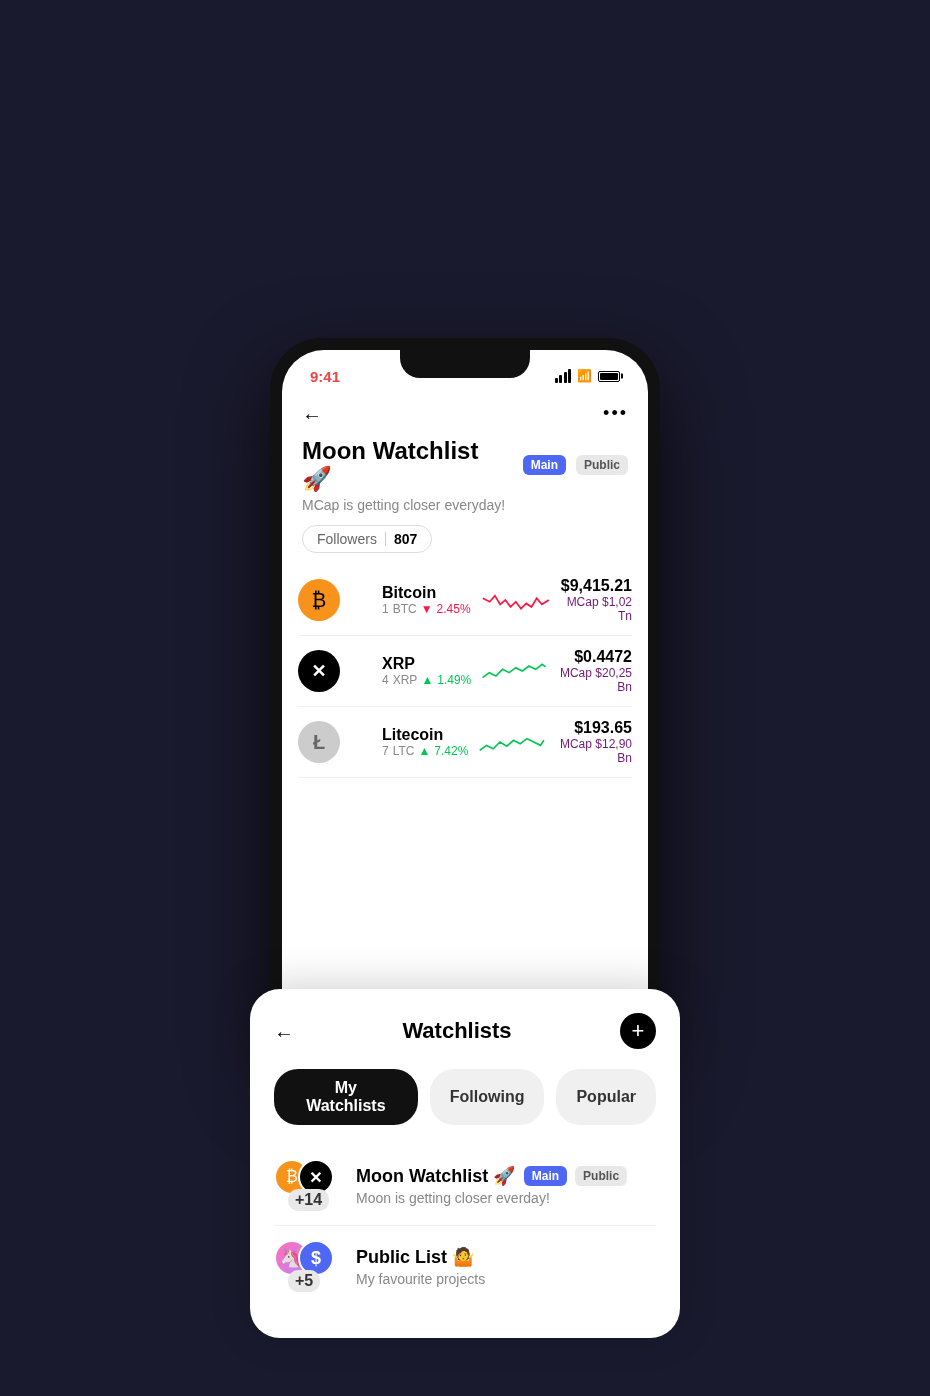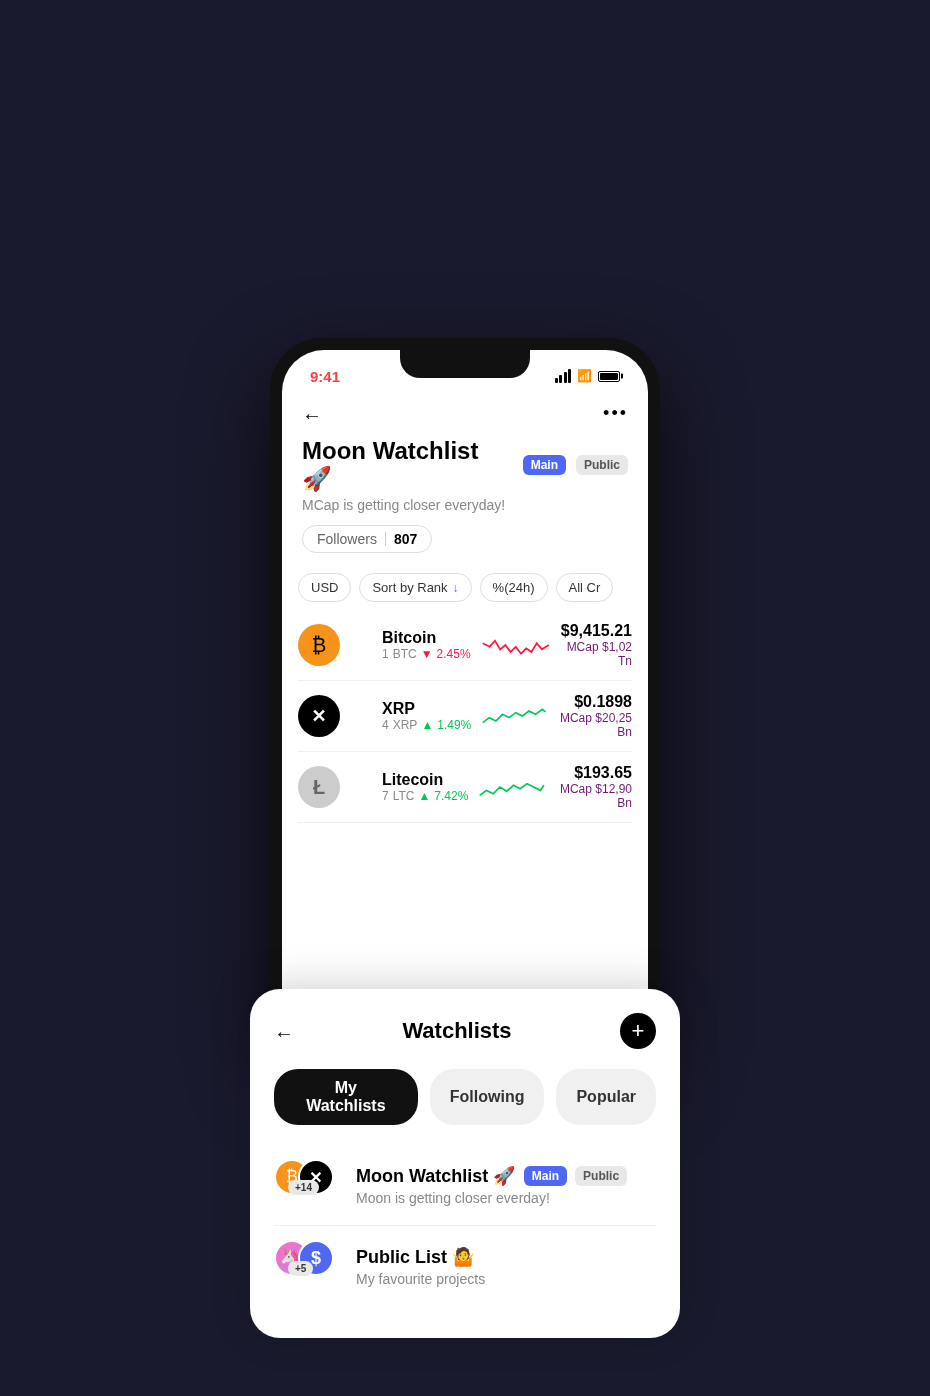--- a/index.html
+++ b/index.html
@@ -387,26 +387,26 @@
       align-items: center;
       justify-content: center;
       font-size: 18px;
       border: 2px solid #fff;
       background: #000;
       color: #fff;
     }
 
     .stack-more {
       position: absolute;
-      bottom: 16px;
+      bottom: 0;
       left: 14px;
       background: #e8e8e8;
       border-radius: 10px;
       padding: 2px 7px;
-      font-size: 10px;
+      font-size: 16px;
       font-weight: 600;
       color: #333;
     }
 
     .sheet-item-info {
       flex: 1;
     }
 
     .sheet-item-title-row {
       display: flex;
@@ -506,35 +506,20 @@
           <span class="badge-public">Public</span>
         </div>
         <p class="watchlist-subtitle">MCap is getting closer everyday!</p>
         <div class="followers-badge">
           <span>Followers</span>
           <div class="followers-divider"></div>
           <span class="followers-count">807</span>
         </div>
       </div>
 
-      <div class="filter-row">
-        <div class="filter-chip">
-          <span>USD</span>
-        </div>
-        <div class="filter-chip">
-          <span>Sort by Rank</span>
-          <span class="filter-arrow">↓</span>
-        </div>
-        <div class="filter-chip">
-          <span>%(24h)</span>
-        </div>
-        <div class="filter-chip">
-          <span>All Cr</span>
-        </div>
-      </div>
 
       <div class="coin-list">
 
         <div class="coin-item">
           <div class="coin-icon coin-icon-btc">₿</div>
           <div class="coin-info">
             <div class="coin-name">Bitcoin</div>
             <div class="coin-meta">
               <span class="coin-rank">1</span>
               <span>BTC</span>
@@ -559,21 +544,21 @@
               <span class="coin-rank">4</span>
               <span>XRP</span>
               <span class="change-up tri-up"></span>
               <span class="change-up">1.49%</span>
             </div>
           </div>
           <svg class="coin-chart" viewBox="0 0 80 40">
             <polyline class="chart-path-up" points="2,28 10,22 18,26 26,18 34,22 42,16 50,20 58,14 66,18 74,12 78,15"></polyline>
           </svg>
           <div class="coin-price-info">
-            <div class="coin-price">$0.1898</div>
+            <div class="coin-price">$0.4472</div>
             <div class="coin-mcap">MCap $20,25 Bn</div>
           </div>
         </div>
 
         <div class="coin-item">
           <div class="coin-icon coin-icon-ltc" style="color:#666; font-weight:700;">Ł</div>
           <div class="coin-info">
             <div class="coin-name">Litecoin</div>
             <div class="coin-meta">
               <span class="coin-rank">7</span>

